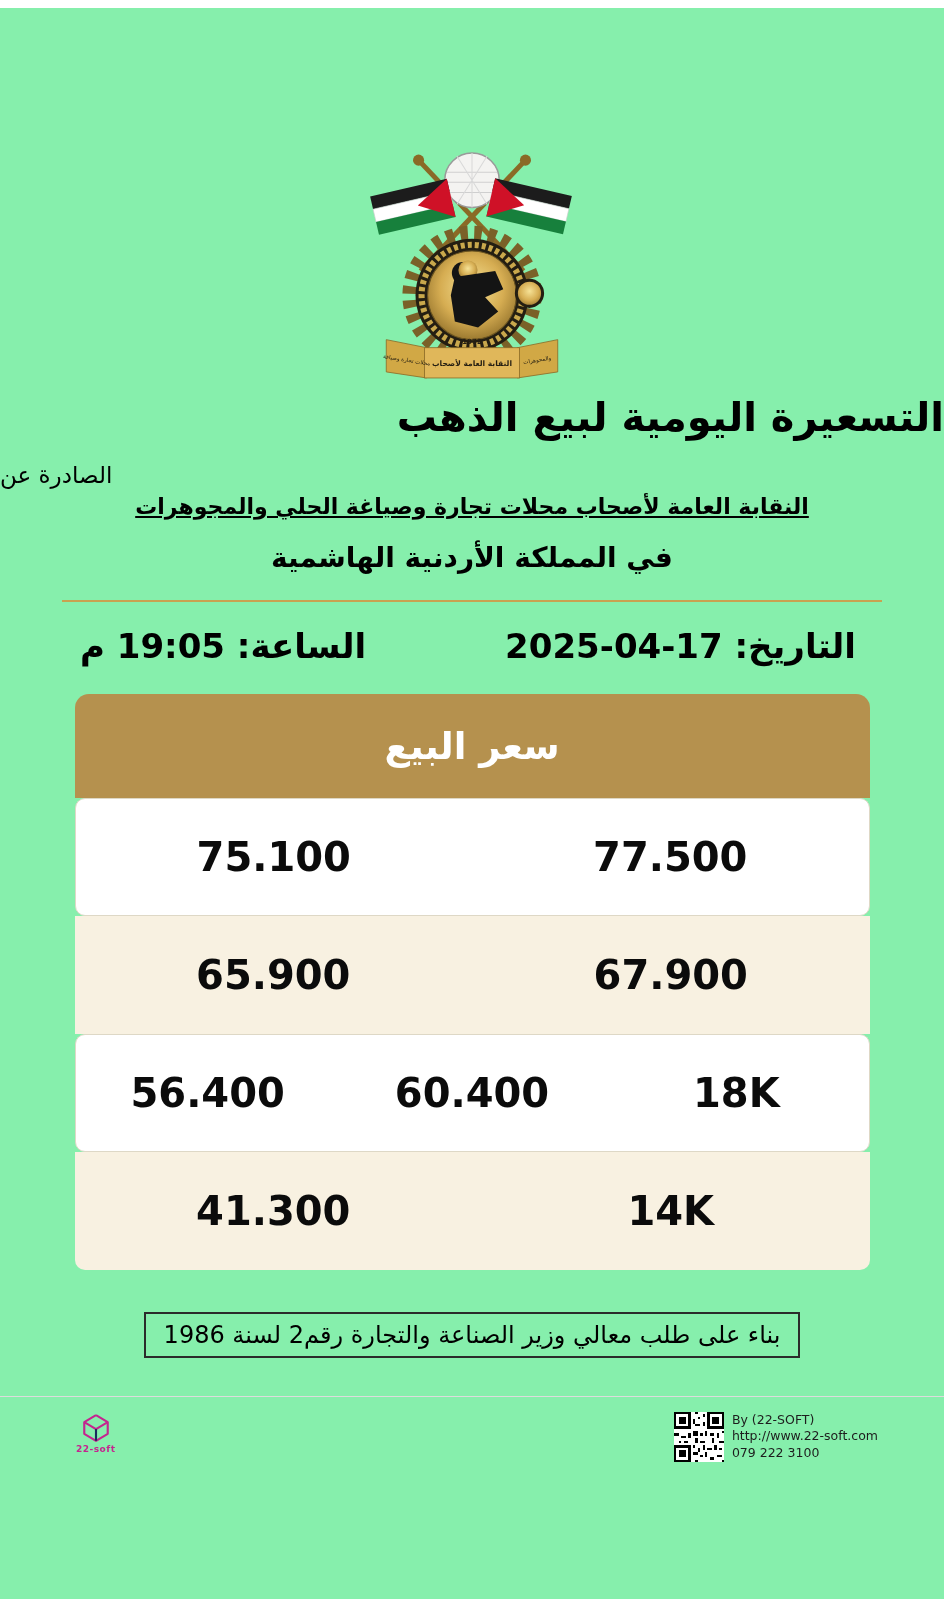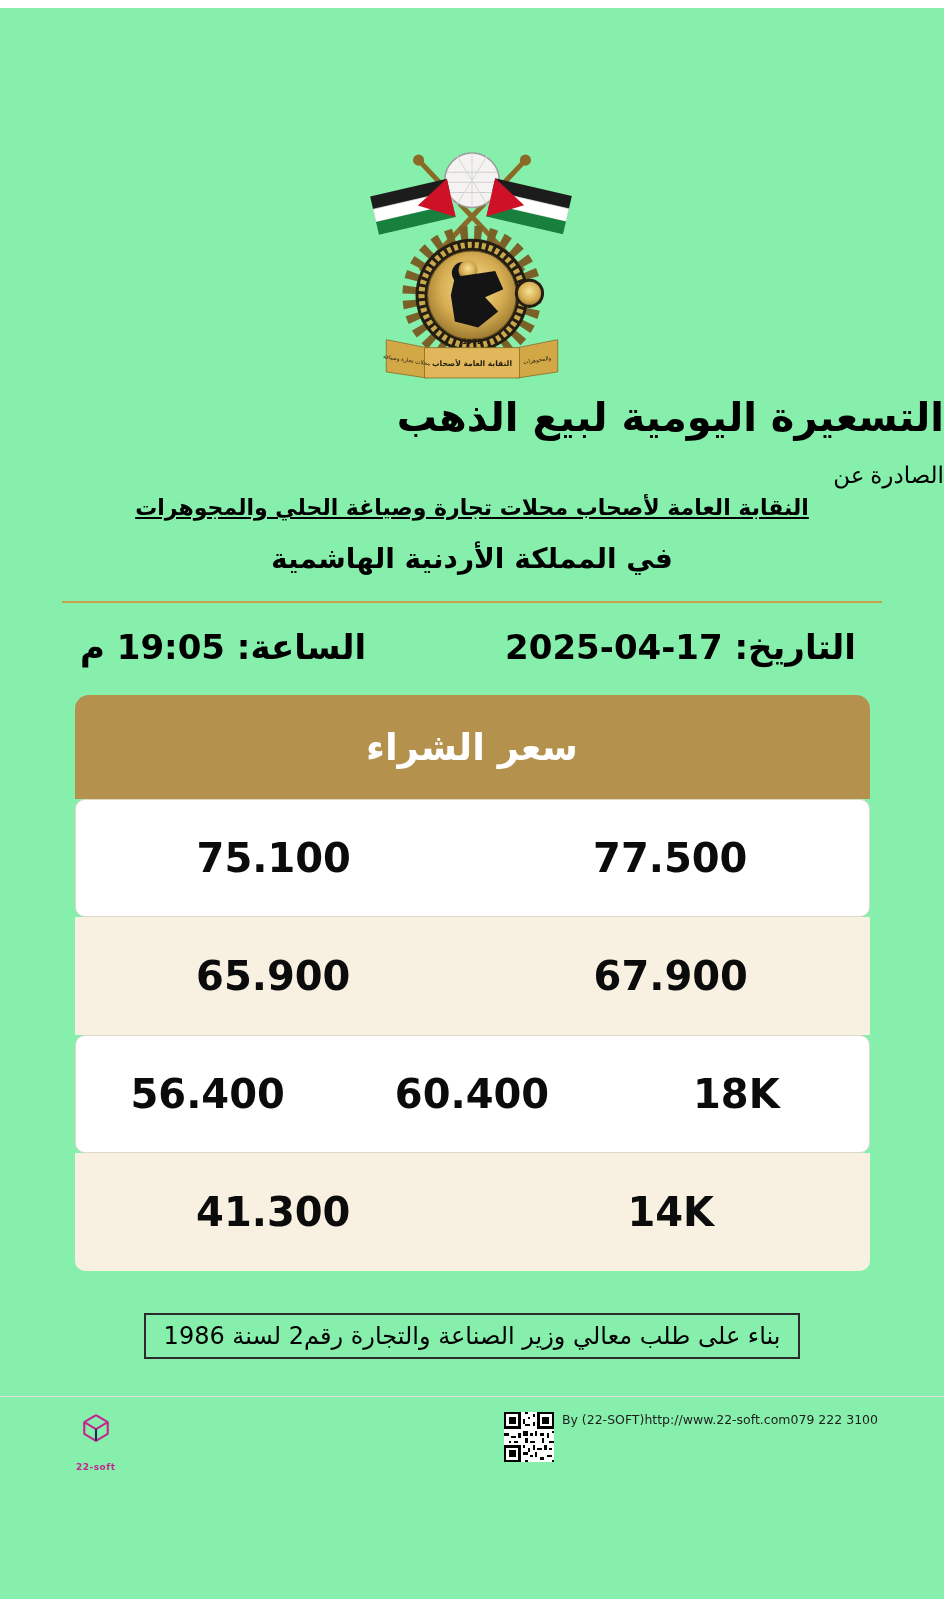--- a/index.html
+++ b/index.html
@@ -4,21 +4,21 @@
 <style>
   * { margin:0; padding:0; box-sizing:border-box; }
   html,body { background:#ffffff; }
   .page {
     width:944px; height:1599px; margin:8px auto; position:relative;
     background:#86efac; overflow:hidden; direction:rtl;
     font-family:"DejaVu Sans", sans-serif; color:#000;
   }
   .logo-wrap { padding-top:136px; display:flex; justify-content:center; }
   .title { text-align:right; font-size:40px; font-weight:bold; margin-top:12px; letter-spacing:0; }
-  .issued { text-align:right; font-size:23px; margin-top:22px; font-weight:500;font-family:Liberation Serif, serif; }
+  .issued { text-align:left; font-size:23px; margin-top:22px; font-weight:500; }
   .syndicate { text-align:center; font-size:22px; font-weight:700; margin-top:6px;text-decoration:underline; }
   .kingdom { text-align:center; font-size:28px; font-weight:700; margin-top:22px; }
   .gold-line { width:820px; height:2px; background:#c8a250; margin:26px auto 0; }
   .datetime {
     display:flex; justify-content:space-between; align-items:baseline;
     margin-top:24px; padding:0 88px 0 80px;
     font-size:34px; font-weight:bold;
   }
   .table { width:795px; margin:28px auto 0; }
   .thead {
@@ -36,24 +36,24 @@
   .trow.beige { background:#f8f1e1; }
   .trow.last { border-radius:0 0 10px 10px; }
   .note-wrap { display:flex; justify-content:center; margin-top:42px; }
   .note { border:2px solid #2b2b2b; padding:7px 18px; font-size:24px; font-weight:400; }
   .bottom-divider { position:absolute; top:1388px; left:0; right:0; height:1px; background:#dcdcdc; }
   .bottom-bar {
     position:absolute; top:1398px; left:0; right:0;
     display:flex; direction:ltr; justify-content:space-between; align-items:flex-start;
     padding:6px 66px 0 76px;
   }
-  .company-logo { display:flex; flex-direction:column; align-items:center; gap:18px; }
+  .company-logo { display:flex; flex-direction:column; align-items:center; gap:0; }
   .company-logo-label { font-size:9px; color:#c4258f; font-weight:bold; letter-spacing:0.5px; }
   .credits { display:flex; direction:ltr; gap:8px; align-items:flex-start; }
-  .credit-text { display:flex; flex-direction:row; font-size:12.5px; color:#1d1d1d; line-height:1.3; text-align:left; }
+  .credit-text { display:flex; flex-direction:column; font-size:12.5px; color:#1d1d1d; line-height:1.3; text-align:left; }
   .credit-text .by { font-weight:500; }
 </style>
 </head>
 <body>
 
 <div class="page">
 
   <div class="logo-wrap">
     <svg width="232" height="238" viewBox="0 0 230 236">
       <defs>
@@ -126,21 +126,21 @@
 
   <div class="gold-line"></div>
 
   <div class="datetime">
     <span dir="rtl">التاريخ: 17-04-2025</span>
     <span dir="rtl">الساعة: 19:05 م</span>
   </div>
 
   <div class="table">
     <div class="thead">
-      <div class="cell">سعر الشراء</div>
+      <div class="cell">سعر البيع</div>
     </div>
 
     <div class="trow white">
       <div class="cell">77.500</div>
       <div class="cell">75.100</div>
     </div>
 
     <div class="trow beige">
       <div class="cell">67.900</div>
       <div class="cell">65.900</div>

